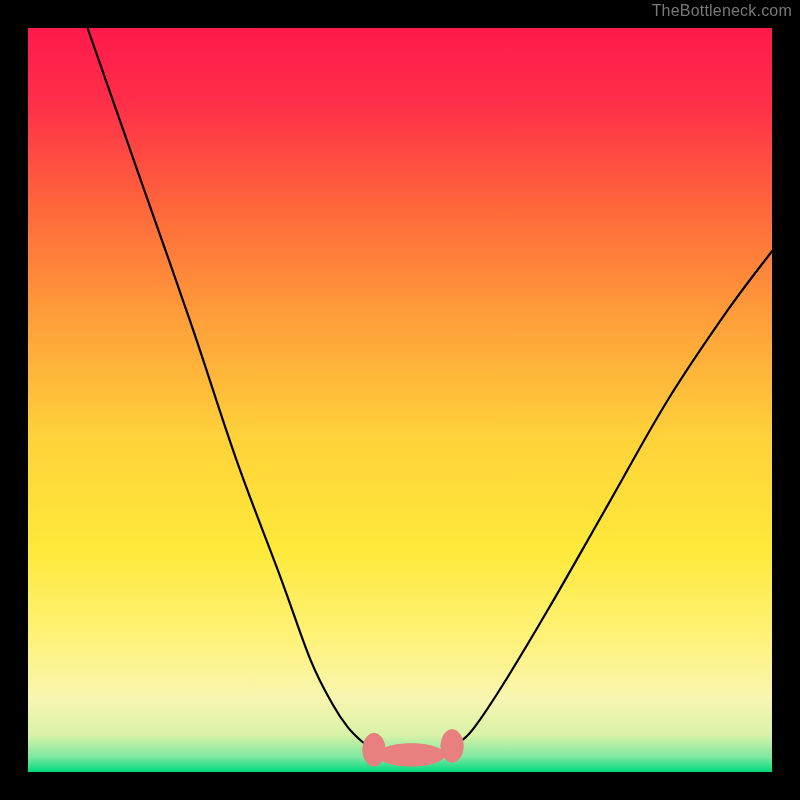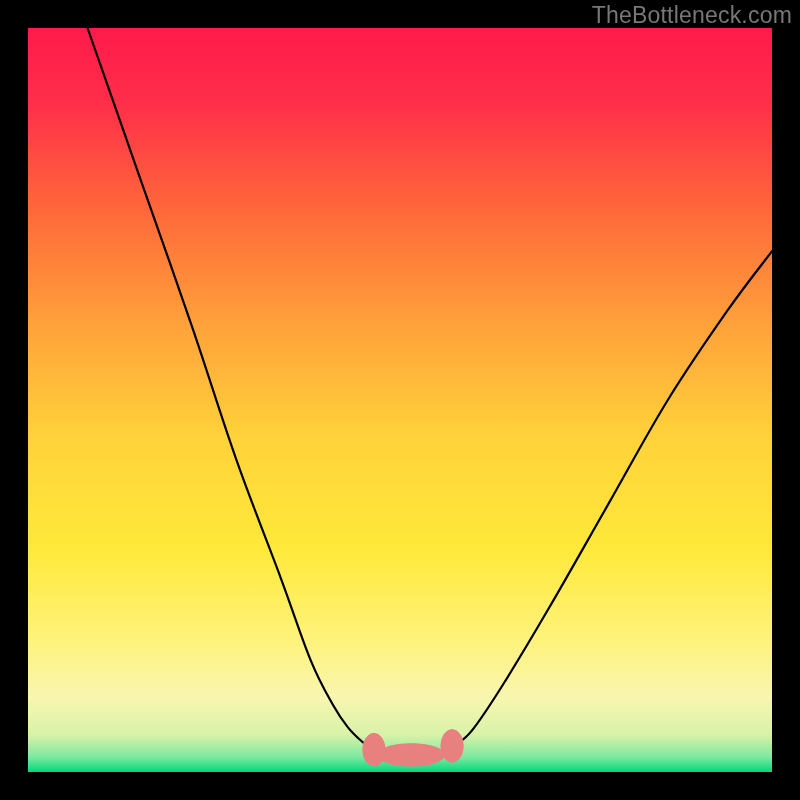--- a/index.html
+++ b/index.html
@@ -25,21 +25,21 @@
     top: 28px;
     width: 744px;
     height: 744px;
     overflow: hidden;
   }
   .watermark {
     position: absolute;
     top: 2px;
     right: 8px;
     color: #777;
-    font-size: 23px;
+    font-size: 16px;
     font-weight: 500;
     letter-spacing: 0.2px;
     user-select: none;
   }
   svg {
     display: block;
   }
   .curve {
     fill: none;
     stroke: #000;

